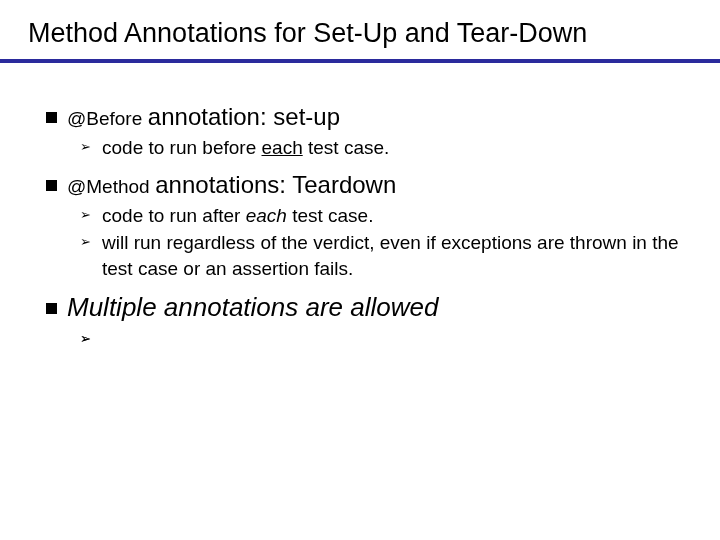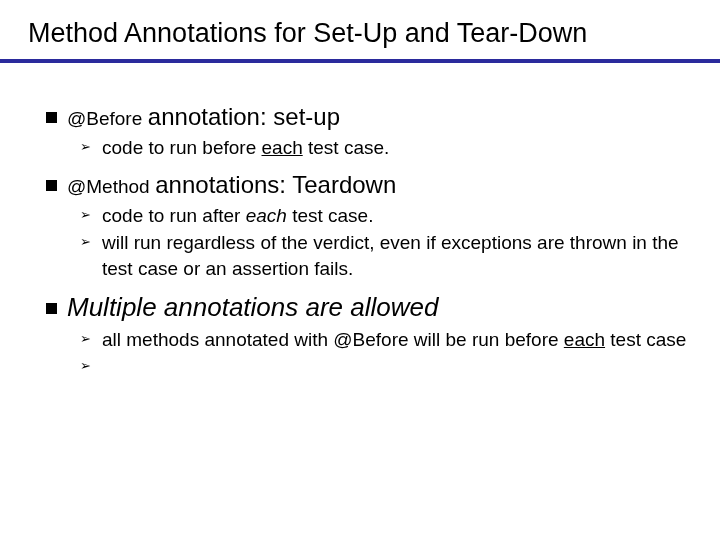--- a/index.html
+++ b/index.html
@@ -48,21 +48,21 @@
         <span class="sq"></span><span class="top-text"><span class="code">@Method</span> <span class="ann">annotations: Teardown</span></span>
         <ul class="sub">
           <li><span class="chev">➢</span><span>code to run after <span class="it">each</span> test case.</span></li>
           <li><span class="chev">➢</span><span>will run regardless of the verdict, even if exceptions are thrown in the test case or an assertion fails.</span></li>
         </ul>
       </li>
 
       <li>
         <span class="sq"></span><span class="top-text"><span class="bigger">Multiple annotations are allowed</span></span>
         <ul class="sub">
-          <li><span class="chev">➢</span><span>all methods annotated with @Before will be run before <span class="ul">each</span> test case</span></li>
+          <li><span class="chev">➢</span></li>
           <li><span class="chev">➢</span></li>
         </ul>
       </li>
 
     </ul>
   </div>
 
 
 </div>
 

